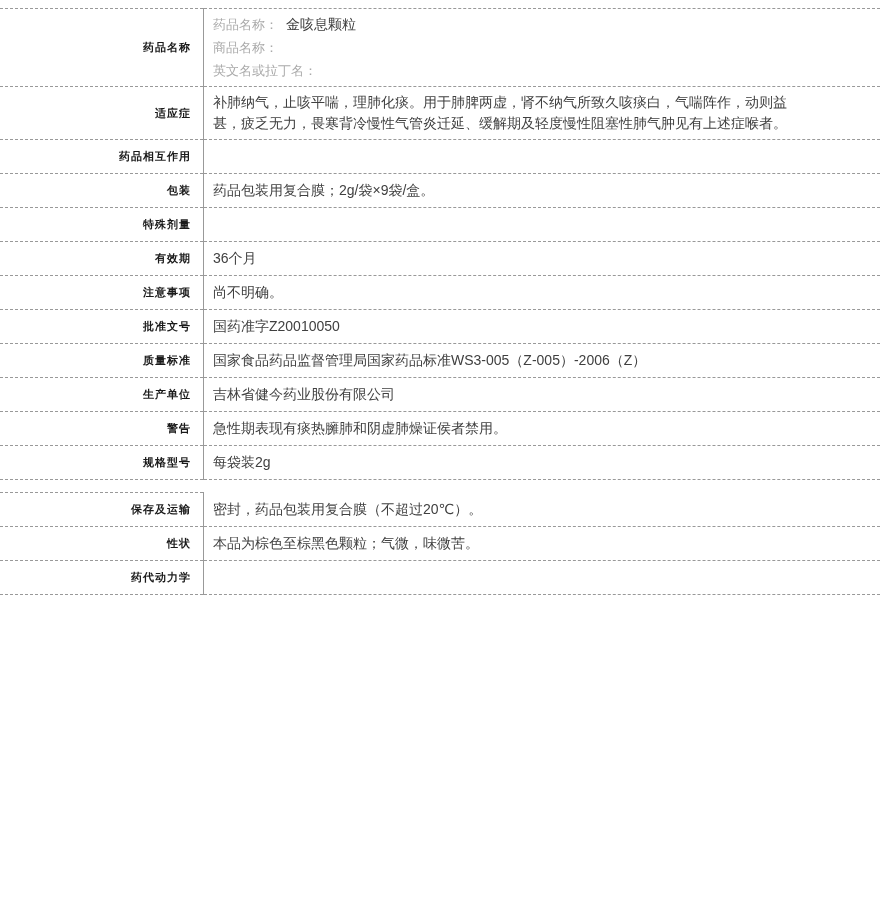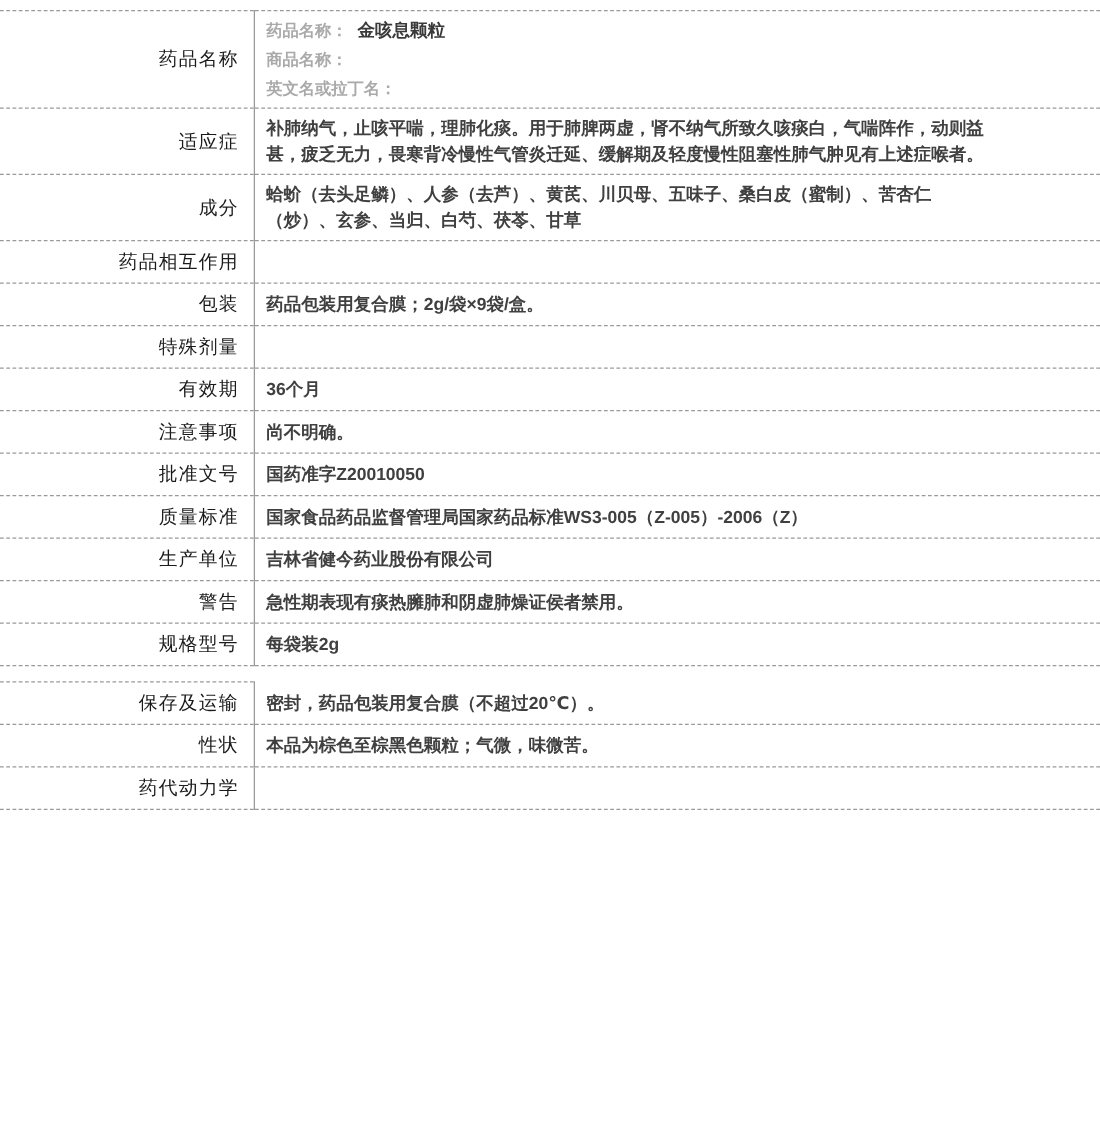--- a/index.html
+++ b/index.html
@@ -23,28 +23,27 @@
     border-top: 1px dashed #999999;
     table-layout: fixed;
   }
   .t-row {
     display: table-row;
   }
   .cell {
     display: table-cell;
     vertical-align: middle;
     border-bottom: 1px dashed #999999;
-    font-weight: bold;
   }
   .cell.label {
     width: 191px;
     padding: 6px 12px 6px 0;
     text-align: right;
-    font-weight: normal;
-    font-size: 15px;
+    font-weight: bold;
+    font-size: 11px;
     line-height: 21px;
     color: #1a1a1a;
     border-right: 1px solid #999999;
     letter-spacing: 1px;
   }
   .cell.value {
     padding: 6px 90px 6px 9px;
     font-size: 14px;
     line-height: 21px;
     color: #404040;
@@ -89,24 +88,20 @@
         <div class="sub-line"><span class="muted-key">商品名称：</span><span class="name-val"></span></div>
         <div class="sub-line"><span class="muted-key">英文名或拉丁名：</span><span class="name-val"></span></div>
       </div>
     </div>
 
     <div class="t-row">
       <div class="cell label">适应症</div>
       <div class="cell value tall">补肺纳气，止咳平喘，理肺化痰。用于肺脾两虚，肾不纳气所致久咳痰白，气喘阵作，动则益甚，疲乏无力，畏寒背冷慢性气管炎迁延、缓解期及轻度慢性阻塞性肺气肿见有上述症喉者。</div>
     </div>
 
-    <div class="t-row">
-      <div class="cell label">成分</div>
-      <div class="cell value tall">蛤蚧（去头足鳞）、人参（去芦）、黄芪、川贝母、五味子、桑白皮（蜜制）、苦杏仁（炒）、玄参、当归、白芍、茯苓、甘草</div>
-    </div>
 
     <div class="t-row">
       <div class="cell label">药品相互作用</div>
       <div class="cell value empty-cell"></div>
     </div>
 
     <div class="t-row">
       <div class="cell label">包装</div>
       <div class="cell value">药品包装用复合膜；2g/袋×9袋/盒。</div>
     </div>

